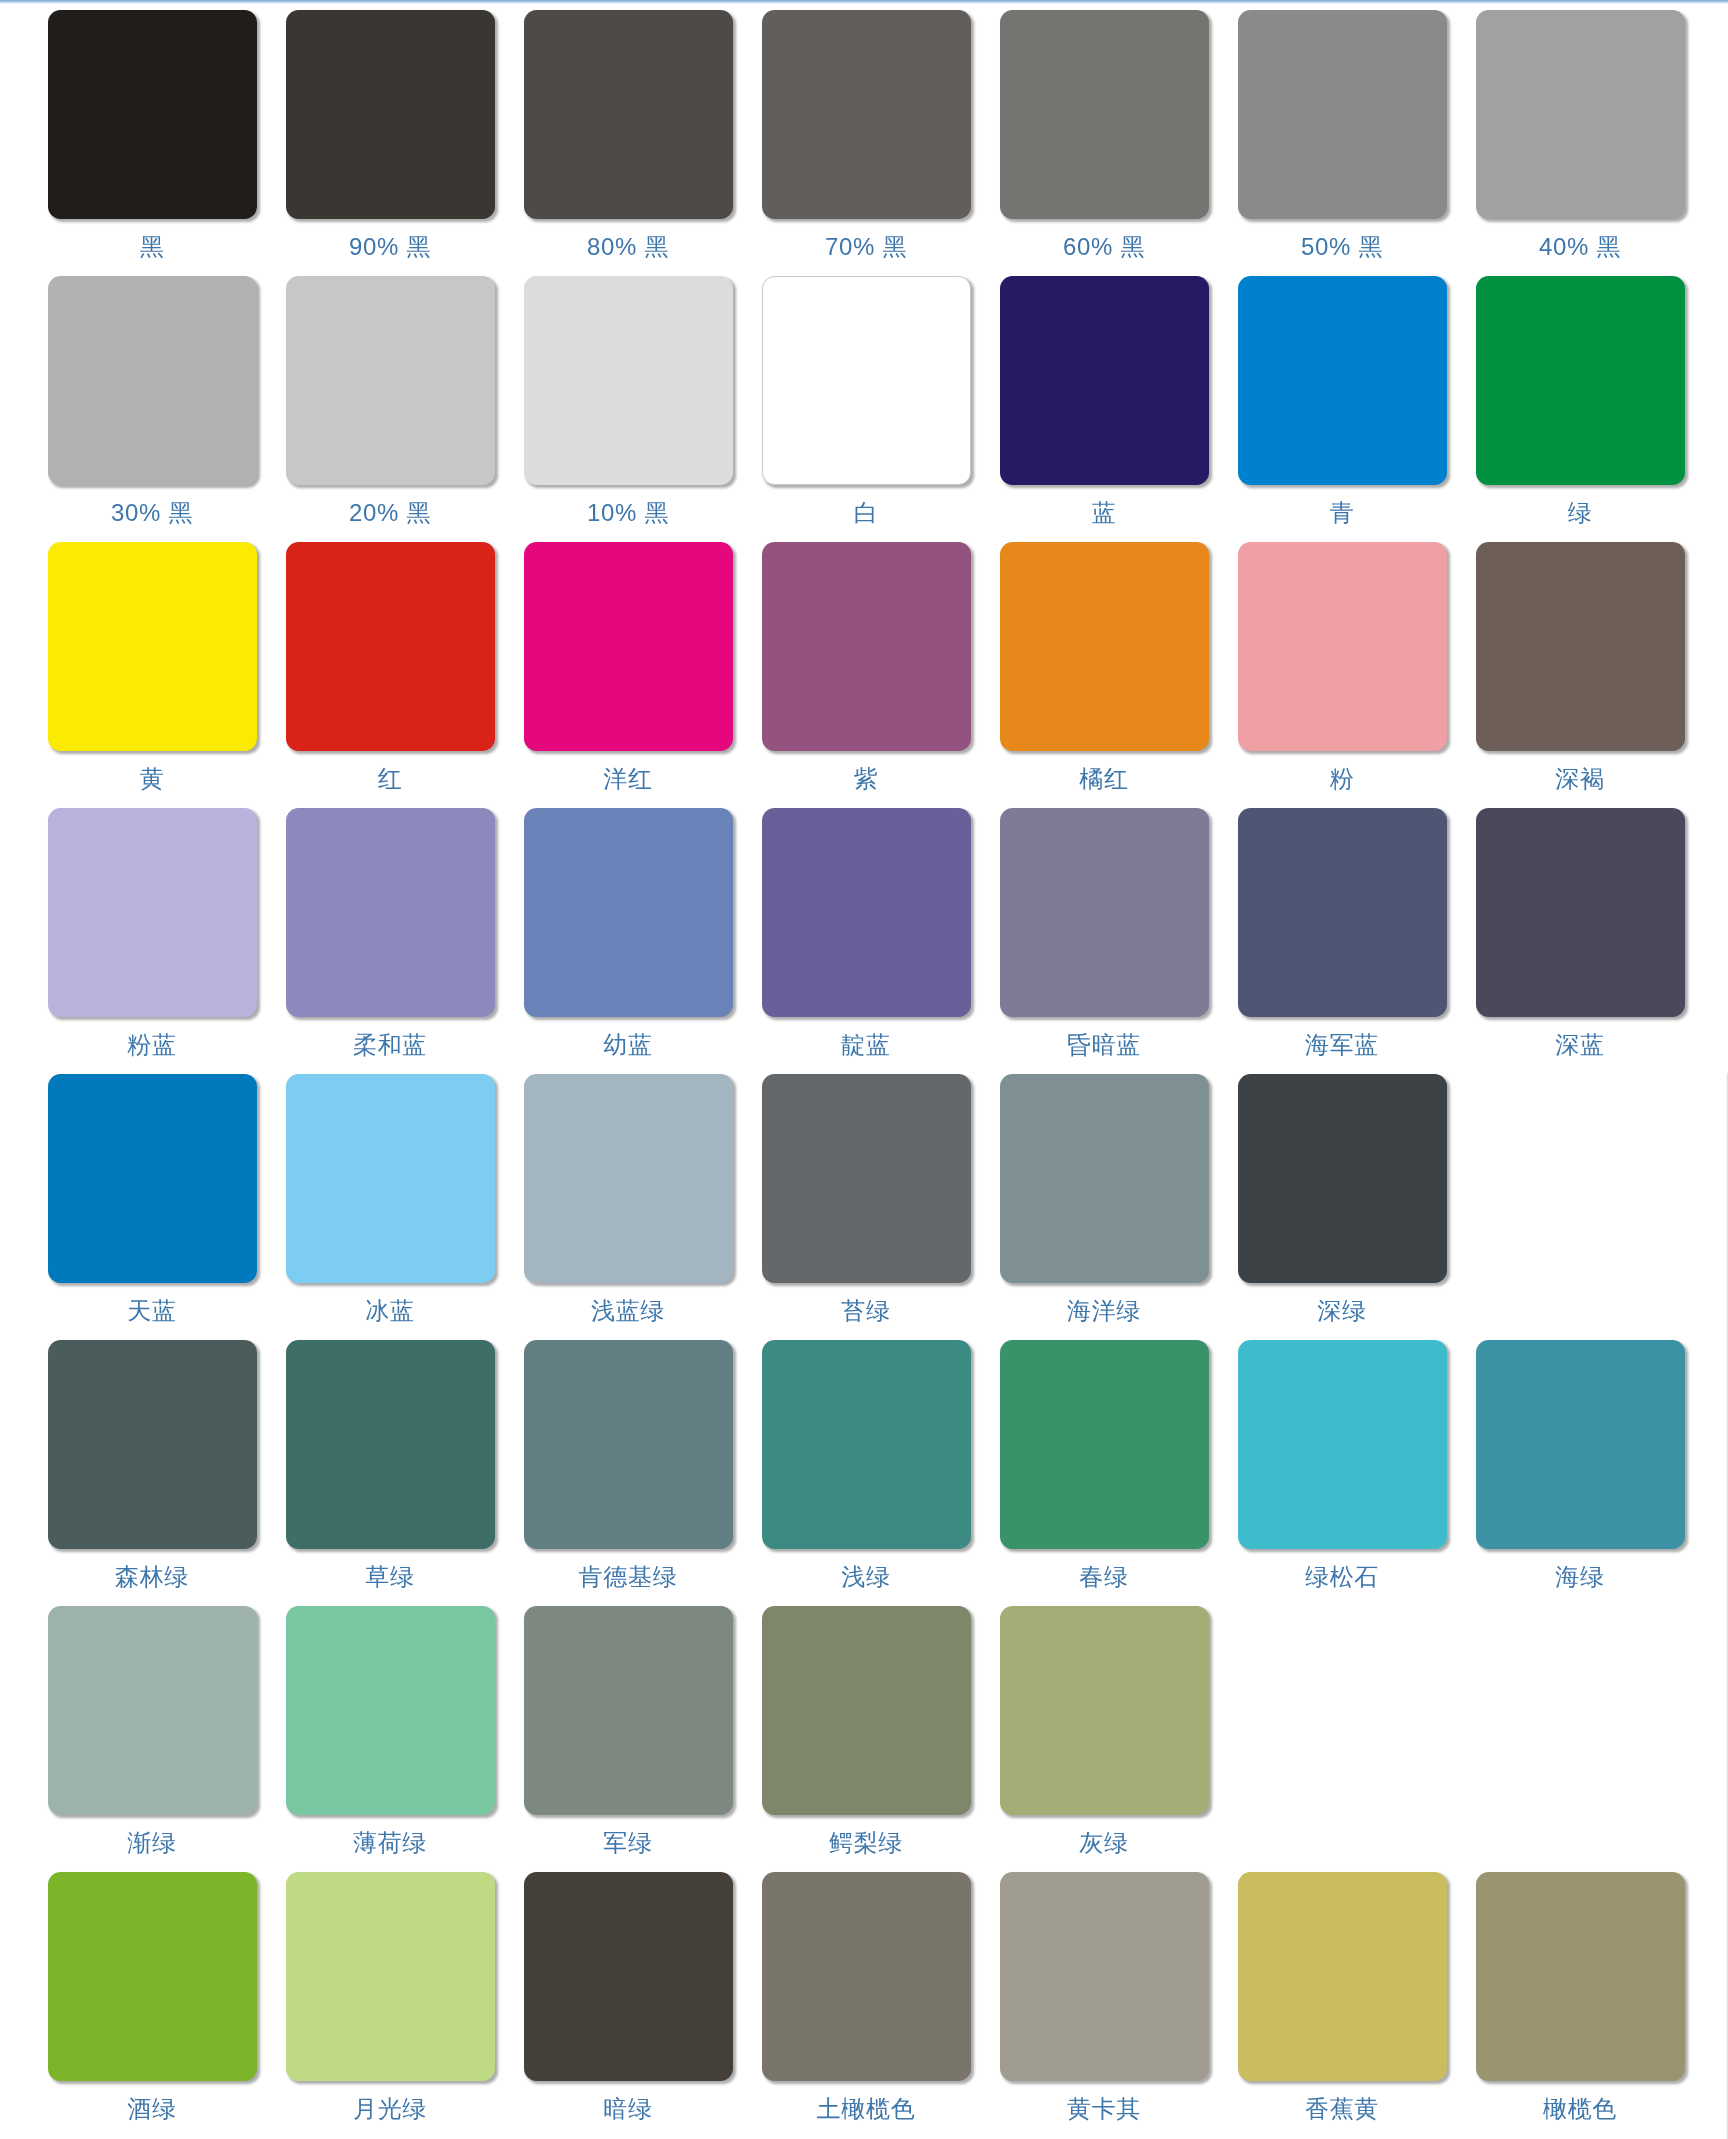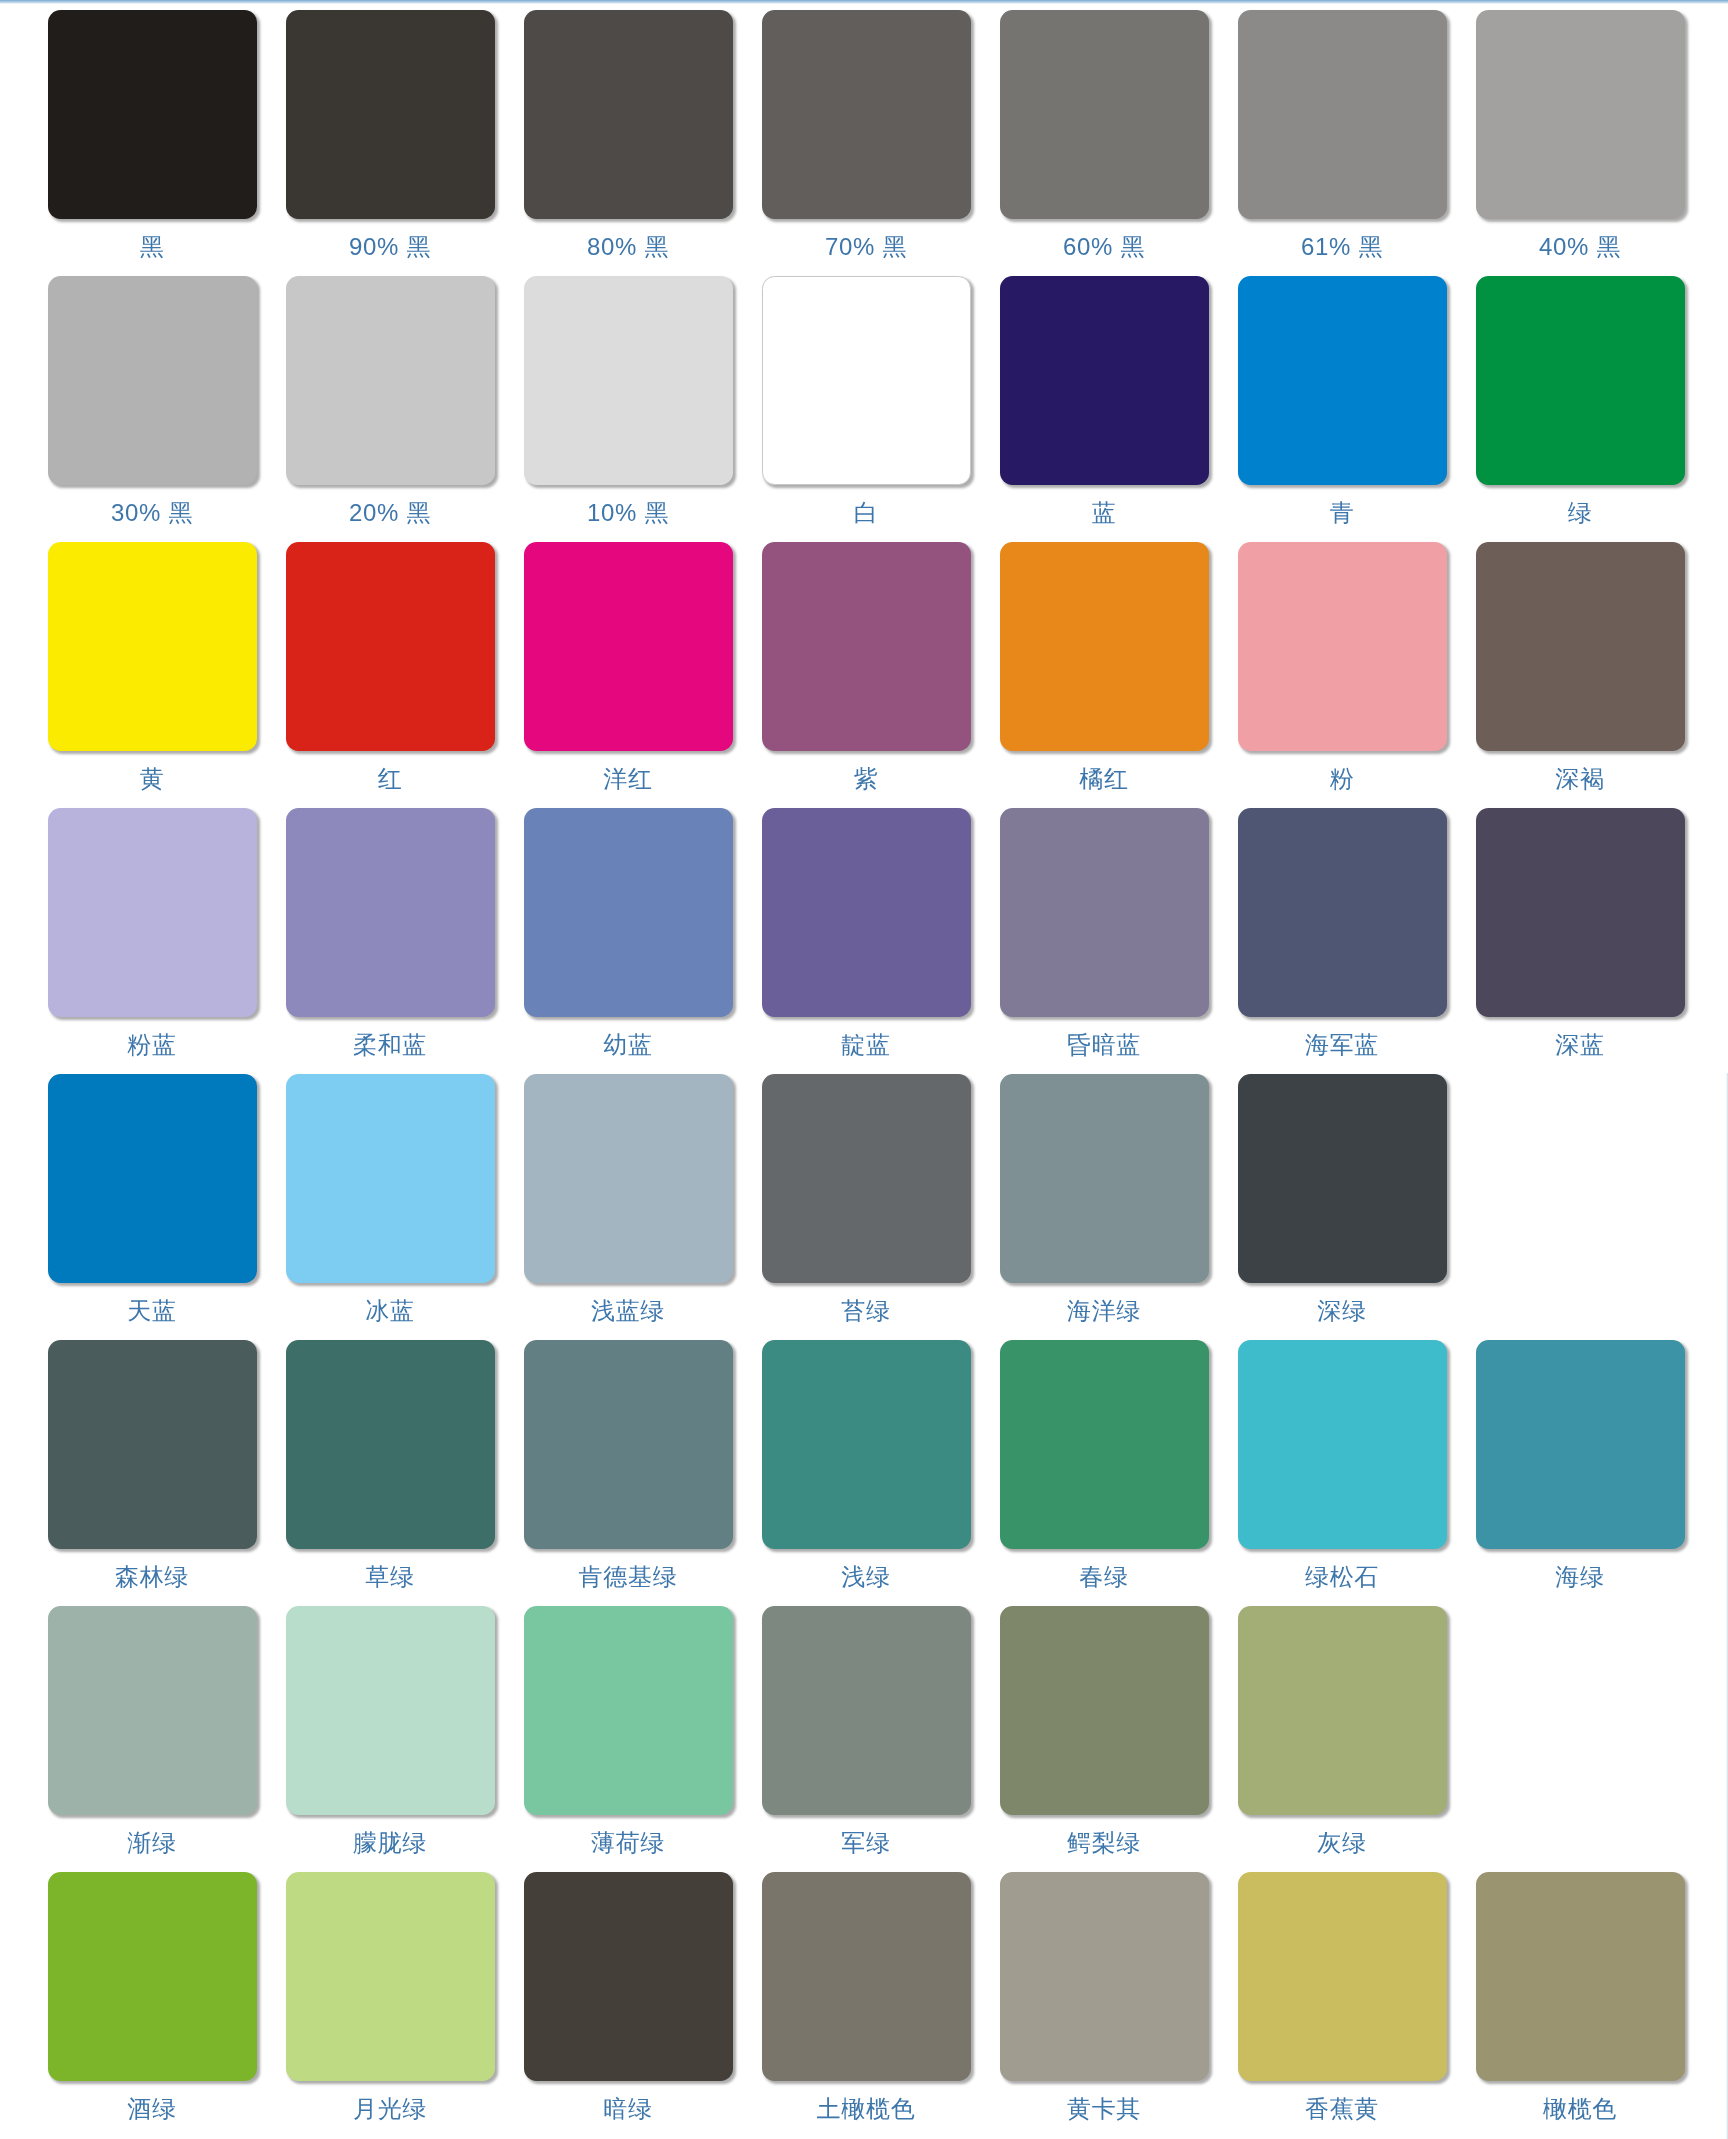--- a/index.html
+++ b/index.html
@@ -102,21 +102,21 @@
       <div class="swatch-cell">
         <div class="chip" title="#625e5b" style="background: rgb(98, 94, 91);"></div>
         <div class="chip-label">70% 黑</div>
       </div>
       <div class="swatch-cell">
         <div class="chip" title="#767471" style="background: rgb(118, 116, 113);"></div>
         <div class="chip-label">60% 黑</div>
       </div>
       <div class="swatch-cell">
         <div class="chip" title="#8c8a88" style="background: rgb(140, 138, 136);"></div>
-        <div class="chip-label">61% 黑</div>
+        <div class="chip-label">50% 黑</div>
       </div>
       <div class="swatch-cell">
         <div class="chip" title="#a2a1a0" style="background: rgb(162, 161, 160);"></div>
         <div class="chip-label">40% 黑</div>
       </div>
     </div>
     <div class="swatch-row">
       <div class="swatch-cell">
         <div class="chip" title="#b3b2b2" style="background: rgb(179, 178, 178);"></div>
         <div class="chip-label">30% 黑</div>
@@ -261,24 +261,20 @@
         <div class="chip" title="#3d93a6" style="background: rgb(61, 147, 166);"></div>
         <div class="chip-label">海绿</div>
       </div>
     </div>
     <div class="swatch-row">
       <div class="swatch-cell">
         <div class="chip" title="#9db2a9" style="background: rgb(157, 178, 169);"></div>
         <div class="chip-label">渐绿</div>
       </div>
       <div class="swatch-cell">
-        <div class="chip" title="#b8ddcb" style="background: rgb(184, 221, 203);"></div>
-        <div class="chip-label">朦胧绿</div>
-      </div>
-      <div class="swatch-cell">
         <div class="chip" title="#79c7a1" style="background: rgb(121, 199, 161);"></div>
         <div class="chip-label">薄荷绿</div>
       </div>
       <div class="swatch-cell">
         <div class="chip" title="#7c8880" style="background: rgb(124, 136, 128);"></div>
         <div class="chip-label">军绿</div>
       </div>
       <div class="swatch-cell">
         <div class="chip" title="#7e8769" style="background: rgb(126, 135, 105);"></div>
         <div class="chip-label">鳄梨绿</div>

